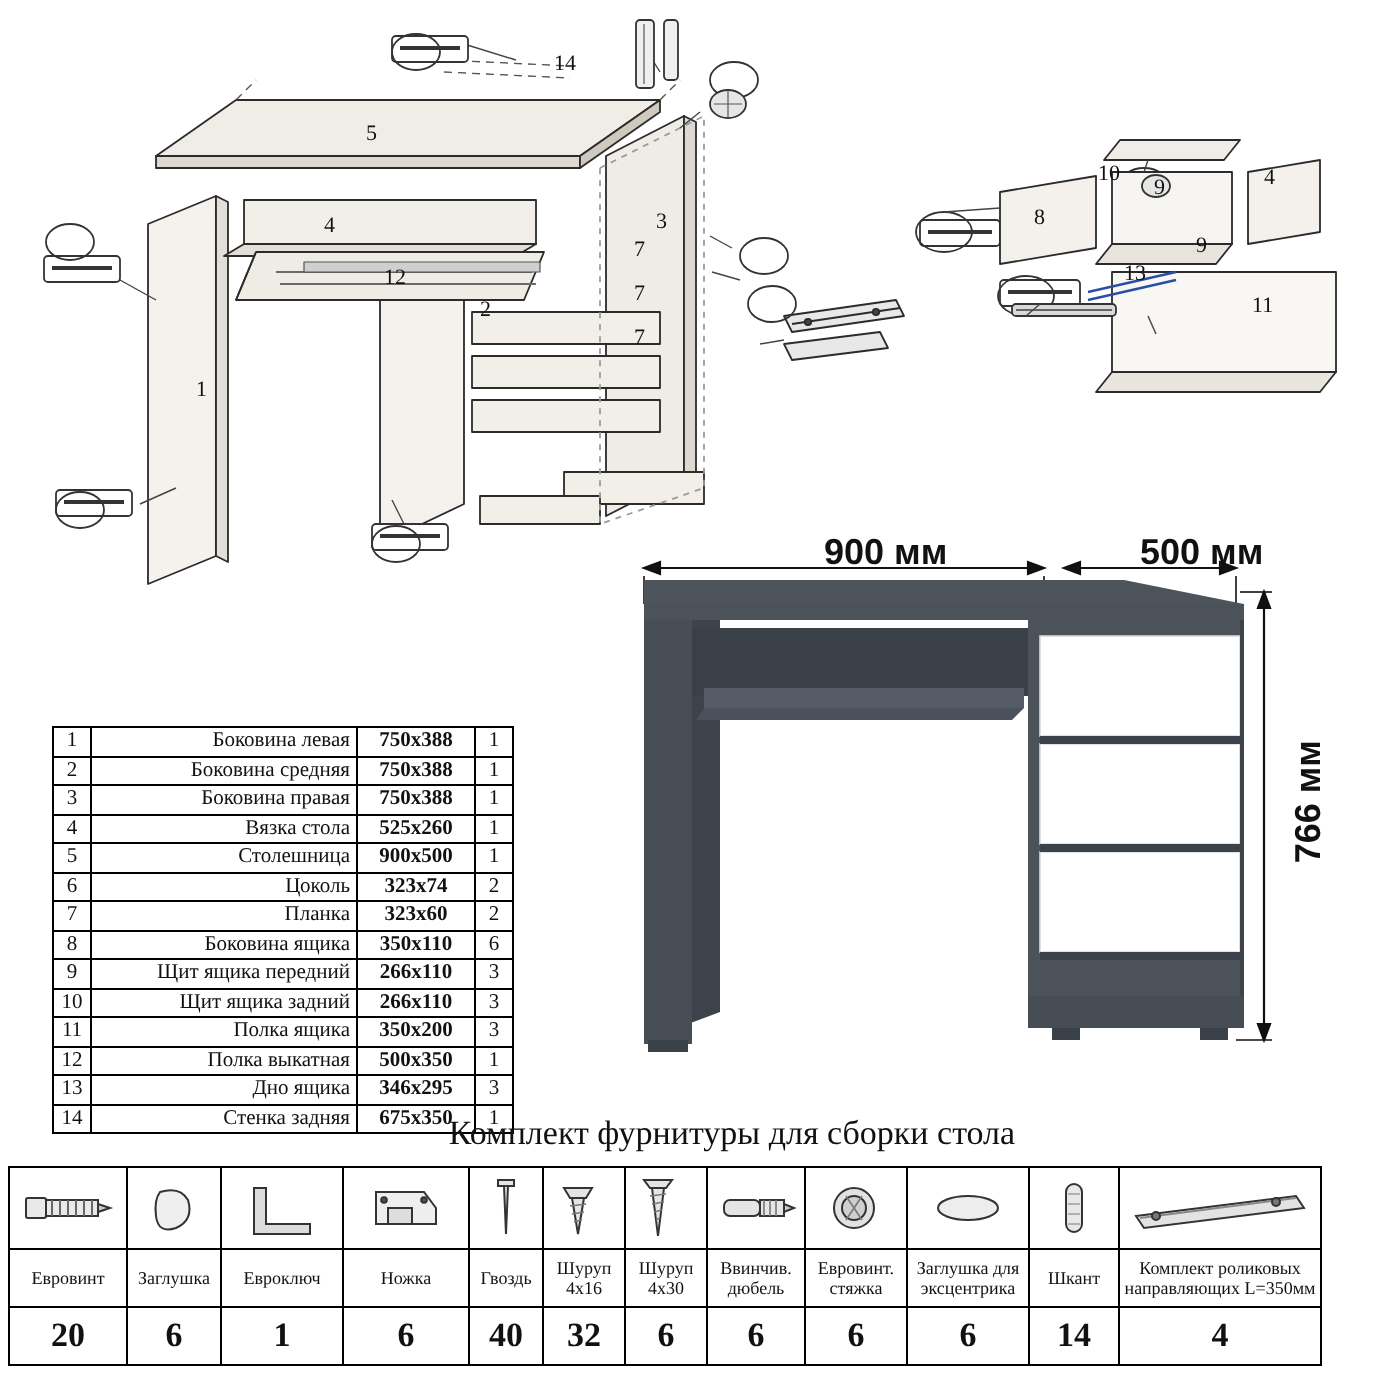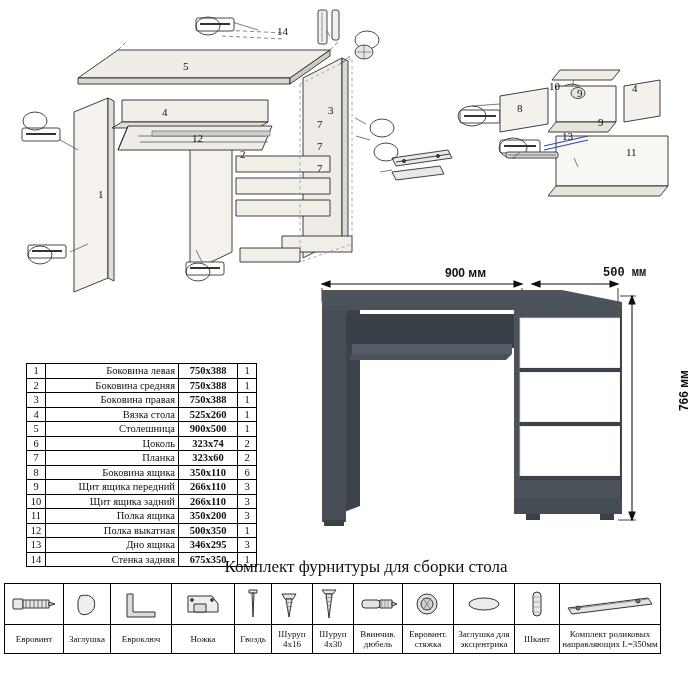--- a/index.html
+++ b/index.html
@@ -50,21 +50,21 @@
     text-align:center;
     vertical-align:middle;
   }
   #kit-table tr.icons td{height:40px;padding:0;}
   #kit-table tr.labels td{height:26px;font-size:9px;line-height:10px;padding:1px 1px;}
   #kit-table tr.counts td{height:26px;font-size:17px;font-weight:bold;}
 
   .kit-ico{width:100%;height:40px;display:block;}
 
   
-  .dim{font-family:"Liberation Sans", sans-serif;font-weight:bold;font-size:12px;margin-left:33px;}
+  .dim{font-family:"Liberation Sans", sans-serif;font-weight:bold;font-size:18px;}
   .dim-vert{
     writing-mode:vertical-rl;
     transform:rotate(180deg);
   }
 
   
   .exnum{font-family:"Liberation Serif", serif;font-size:11px;}
 </style>
 </head>
 <body>
@@ -270,21 +270,21 @@
     <polygon points="214,236 322,236 322,252 214,252" fill="#454c54"></polygon>
 
     <rect x="24" y="258" width="20" height="6" fill="#3a4047"></rect>
     <rect x="226" y="252" width="14" height="6" fill="#3a4047"></rect>
     <rect x="300" y="252" width="14" height="6" fill="#3a4047"></rect>
   </g>
 </svg>
 </div>
 
 <div class="abs dim" style="left:412px;top:266px;">900 мм</div>
-<div class="abs dim" style="left:570px;top:266px;font-family:Liberation Mono, monospace;">500 мм</div>
+<div class="abs dim" style="left:570px;top:266px;">500 мм</div>
 <div class="abs dim dim-vert" style="left:644px;top:370px;">766 мм</div>
 
 <table id="parts-table">
   <tbody>
     <tr>
         <td class="num">1</td>
         <td class="name">Боковина левая</td>
         <td class="size">750х388</td>
         <td class="qty">1</td>
       </tr>
@@ -511,14 +511,28 @@
     <td>Ножка</td>
     <td>Гвоздь</td>
     <td>Шуруп 4х16</td>
     <td>Шуруп 4х30</td>
     <td>Ввинчив. дюбель</td>
     <td>Евровинт. стяжка</td>
     <td>Заглушка для эксцентрика</td>
     <td>Шкант</td>
     <td>Комплект роликовых направляющих L=350мм</td>
   </tr>
+  <tr class="counts">
+    <td>20</td>
+    <td>6</td>
+    <td>1</td>
+    <td>6</td>
+    <td>40</td>
+    <td>32</td>
+    <td>6</td>
+    <td>6</td>
+    <td>6</td>
+    <td>6</td>
+    <td>14</td>
+    <td>4</td>
+  </tr>
 </tbody>
   </table>
 
 </body></html>

